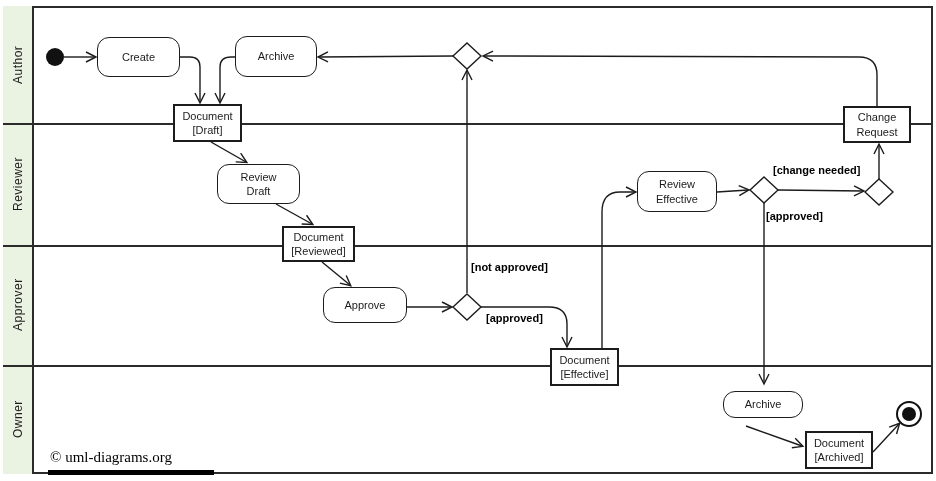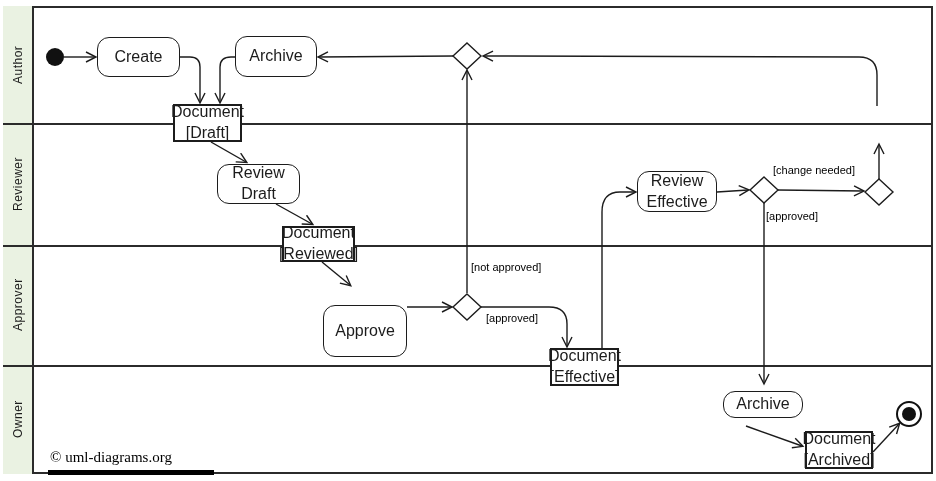--- a/index.html
+++ b/index.html
@@ -22,33 +22,33 @@
     position:absolute; left:6px; width:24px;
     writing-mode:vertical-rl; transform:rotate(180deg);
     display:flex; align-items:center; justify-content:center;
     font-size:12px; letter-spacing:0.5px; color:#1c1c1c;
   }
   svg.edges { position:absolute; left:0; top:0; }
   .node { position:absolute; box-sizing:border-box; background:#ffffff;
           display:flex; align-items:center; justify-content:center; text-align:center; }
   .action { border:1.5px solid #1c1c1c; border-radius:12px; }
   .object { border:2px solid #1c1c1c; }
-  .node-label { font-size:16px; line-height:1.3; white-space:pre-line; }
+  .node-label { font-size:11px; line-height:1.3; white-space:pre-line; }
   .initial-node {
     position:absolute; left:46px; top:48px; width:18px; height:18px;
     border-radius:50%; background:#111111;
   }
   .final-node {
     position:absolute; left:896px; top:401px; width:26px; height:26px;
     border:2px solid #111111; border-radius:50%; box-sizing:border-box;
     background:#ffffff; display:flex; align-items:center; justify-content:center;
   }
   .final-node .dot { width:14px; height:14px; border-radius:50%; background:#111111; }
   .guard {
-    position:absolute; font-size:11px; font-weight:normal; white-space:nowrap; color:#000000;
+    position:absolute; font-size:11px; font-weight:bold; white-space:nowrap; color:#000000;
   }
   .copyright {
     position:absolute; left:50px; top:449px; font-family:"Liberation Serif", serif;
     font-weight:normal; font-size:15px; color:#000000; white-space:nowrap;
   }
   .copyright-bar { position:absolute; left:48px; top:470px; width:166px; height:5px; background:#000000; }
 </style>
 </head>
 <body>
 
@@ -105,33 +105,37 @@
   <div class="node action" style="left:97px;top:37px;width:83px;height:40px">
     <span class="node-label">Create</span>
   </div>
   <div class="node action" style="left:235px;top:36px;width:82px;height:41px">
     <span class="node-label">Archive</span>
   </div>
   <div class="node object" style="left:173px;top:104px;width:69px;height:38px">
     <span class="node-label">Document
 [Draft]</span>
   </div>
+  <div class="node object" style="left:843px;top:106px;width:68px;height:37px">
+    <span class="node-label">Change
+Request</span>
+  </div>
   <div class="node action" style="left:217px;top:164px;width:83px;height:40px">
     <span class="node-label">Review
 Draft</span>
   </div>
   <div class="node object" style="left:282px;top:226px;width:73px;height:36px">
     <span class="node-label">Document
 [Reviewed]</span>
   </div>
   <div class="node action" style="left:637px;top:171px;width:80px;height:41px">
     <span class="node-label">Review
 Effective</span>
   </div>
-  <div class="node action" style="left:323px;top:305px;width:84px;height:52px">
+  <div class="node action" style="left:323px;top:287px;width:84px;height:36px">
     <span class="node-label">Approve</span>
   </div>
   <div class="node object" style="left:550px;top:348px;width:69px;height:38px">
     <span class="node-label">Document
 [Effective]</span>
   </div>
   <div class="node action" style="left:723px;top:391px;width:80px;height:27px">
     <span class="node-label">Archive</span>
   </div>
   <div class="node object" style="left:805px;top:431px;width:68px;height:38px">

